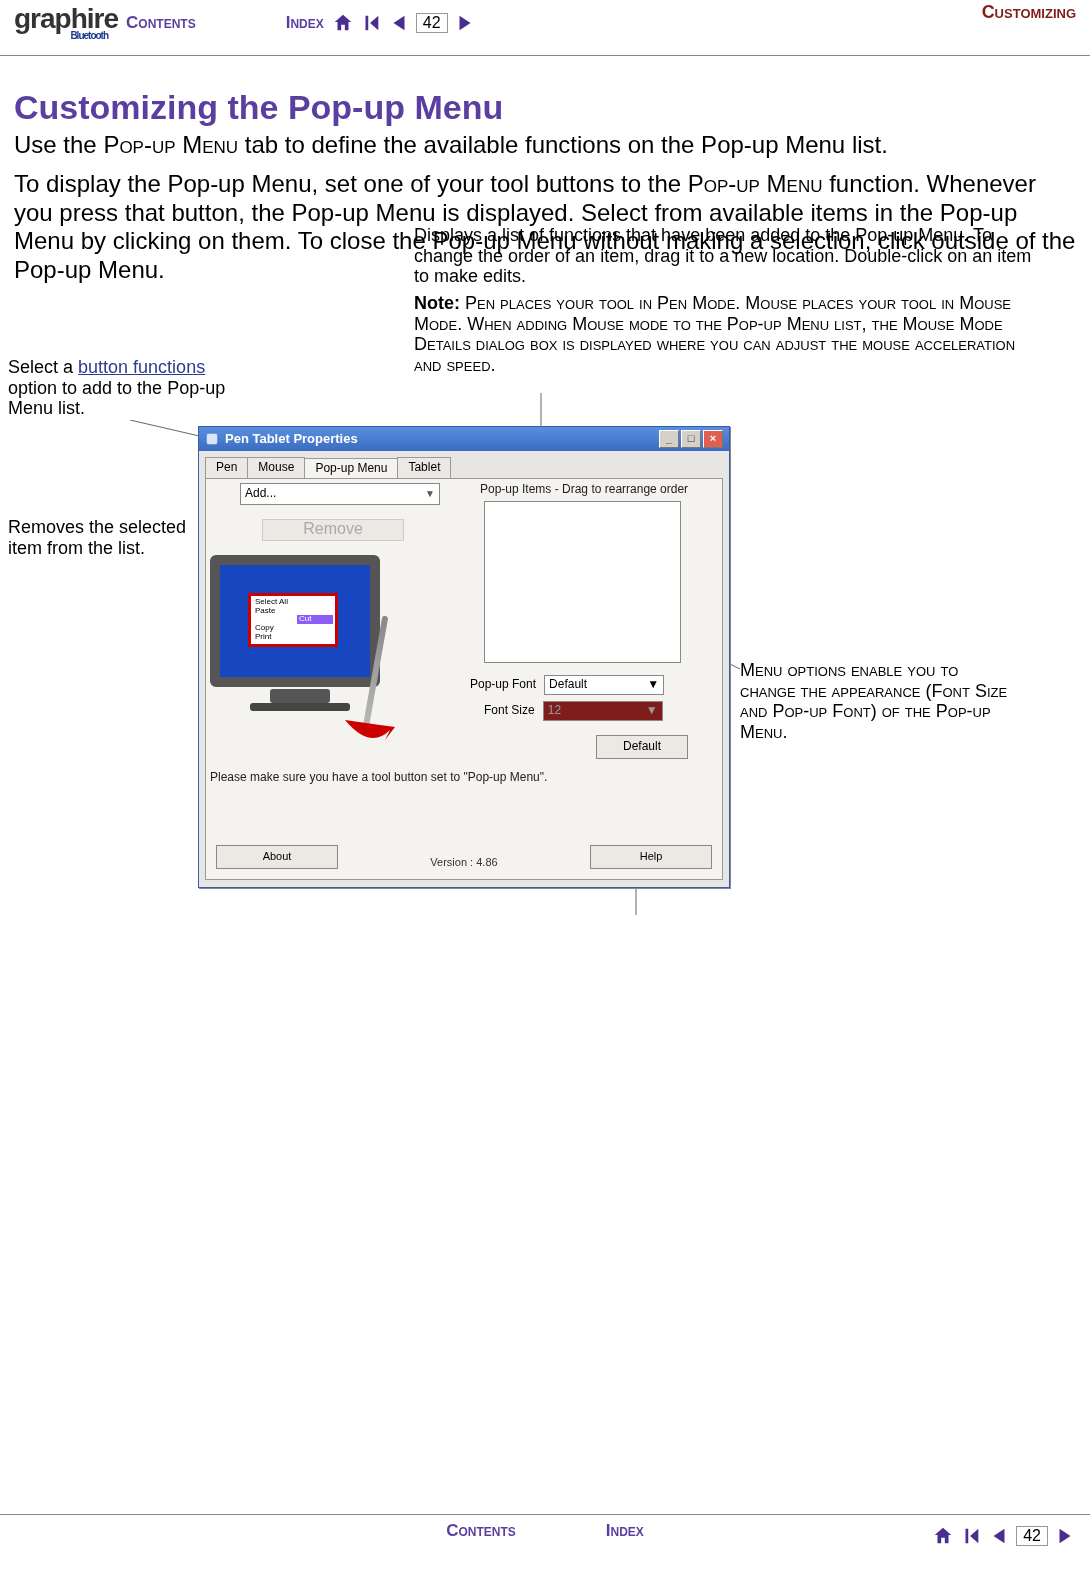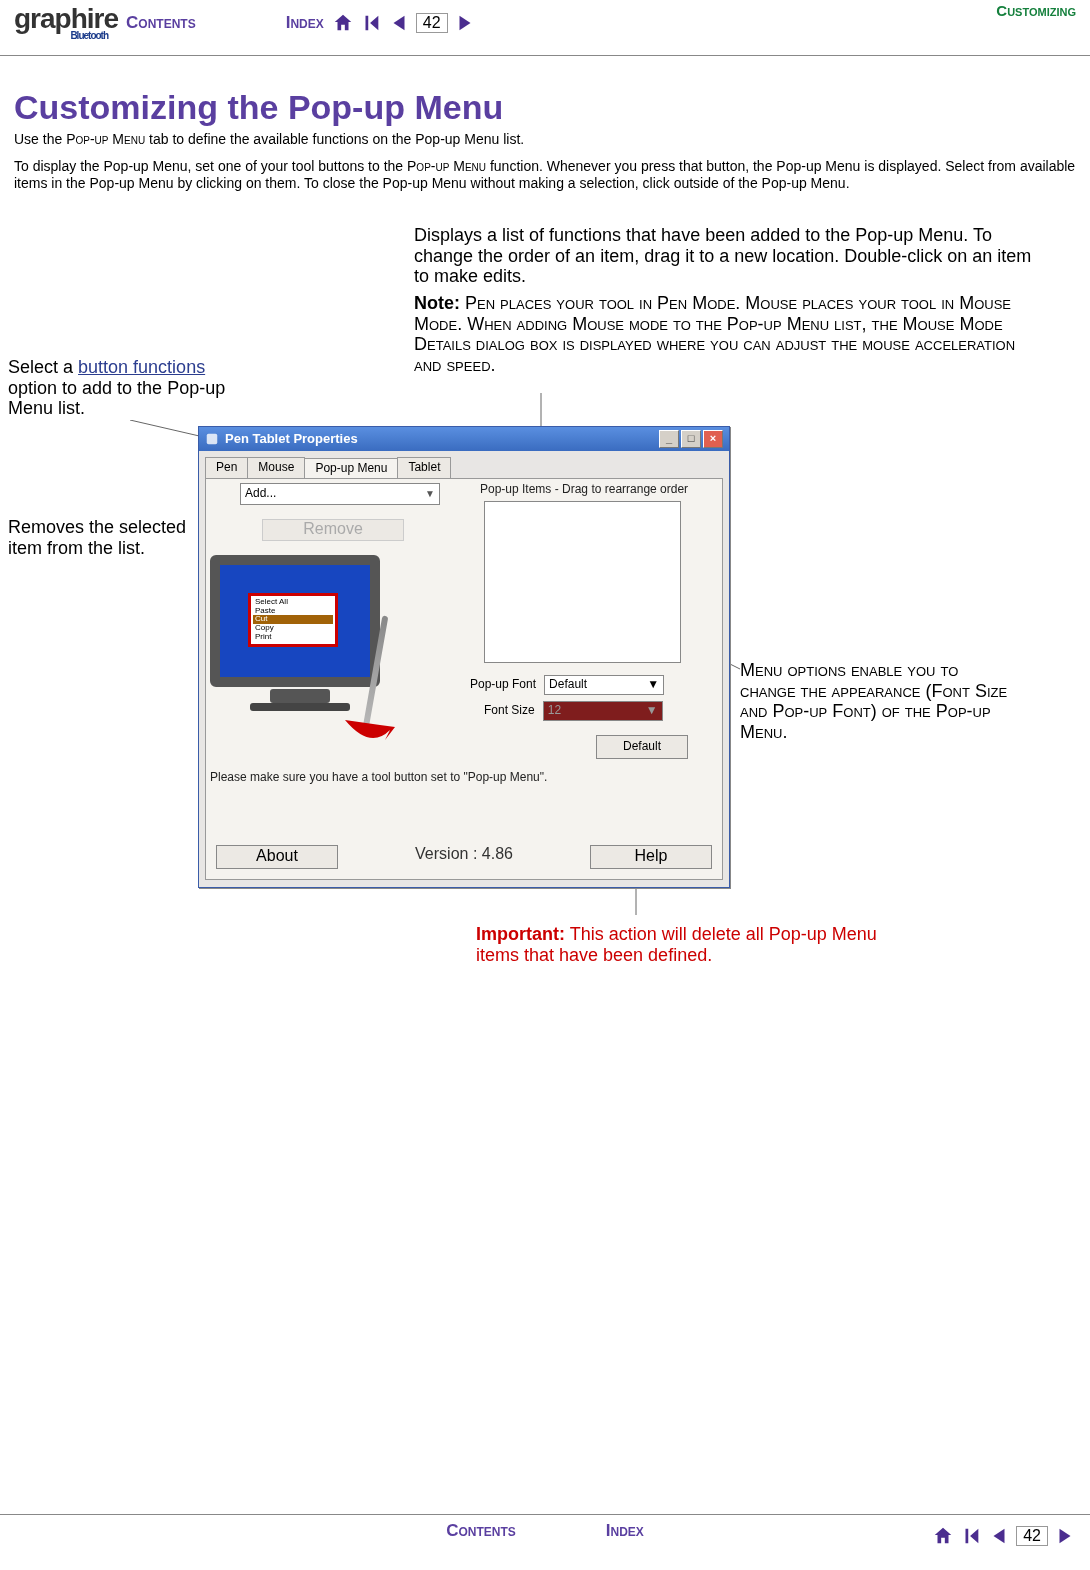--- a/index.html
+++ b/index.html
@@ -58,24 +58,24 @@
   .nav-links a { color: #5a3fa0; text-decoration: none; cursor: pointer; }
   .nav-right {
     display: flex;
     align-items: center;
     gap: 10px;
   }
   .customizing-link {
     position: absolute;
     top: 2px;
     right: 14px;
-    font-size: 15px;
+    font-size: 18px;
     font-variant: small-caps;
     font-weight: bold;
-    color: #15803d;
+    color: #7f1d1d;
     text-decoration: none;
     cursor: pointer;
   }
   .nav-arrows {
     display: flex;
     align-items: center;
     gap: 6px;
   }
   .nav-arrows svg { width: 22px; height: 22px; fill: #4b2d8f; cursor: pointer; }
   .page-num {
@@ -90,21 +90,21 @@
     left: 14px;
     right: 14px;
   }
   h2.title {
     color: #5a3fa0;
     font-size: 34px;
     margin: 8px 0 4px 0;
     font-weight: bold;
   }
   .body-text {
-    font-size: 14px;
+    font-size: 24px;
     line-height: 1.2;
     margin: 4px 0 10px 0;
   }
   .small-caps { font-variant: small-caps; }
   .callouts {
     position: absolute;
     top: 225px;
     left: 0;
     right: 0;
     height: 850px;
@@ -253,21 +253,21 @@
     position: absolute;
     top: 28px; left: 28px;
     width: 80px;
     background: #fff;
     border: 3px solid #c00;
     font-size: 8px;
     line-height: 1.1;
     padding: 2px;
   }
   .menu-in-screen div { padding: 0 2px; }
-  .menu-in-screen .hl { background: #a16207; color: #fff; }
+  .menu-in-screen .hl { background: #8b5cf6; color: #fff; margin-left: 44px; }
   .pen {
     position: absolute;
     top: 60px; left: 162px;
     width: 6px; height: 120px;
     background: linear-gradient(#888, #bbb);
     border-radius: 3px;
     transform: rotate(10deg);
   }
   .red-arrow {
     position: absolute;
@@ -309,23 +309,23 @@
   .hint-text {
     position: absolute;
     top: 292px; left: 4px;
     font-size: 12px;
     color: #222;
   }
   .bottom-btns {
     position: absolute;
     bottom: 10px; left: 10px; right: 10px;
     display: flex;
-    align-items: flex-start;
+    align-items: flex-end;
     justify-content: space-between;
-    font-size: 16px;
+    font-size: 11px;
     margin-top: 16px;
   }
   .btn2 {
     width: 120px; height: 22px;
     background: #ece9e4;
     border: 1px solid #888;
     text-align: center;
     line-height: 20px;
     cursor: pointer;
   }
@@ -388,21 +388,20 @@
     <div class="callout co-top-right">
       <div>Displays a list of functions that have been added to the Pop-up Menu.  To change the order of an item, drag it to a new location.  Double-click on an item to make edits.</div>
       <div style="margin-top:6px"><b>Note:</b><span class="small-caps"> Pen places your tool in Pen Mode.  Mouse places your tool in Mouse Mode.  When adding Mouse mode to the Pop-up Menu list, the Mouse Mode Details dialog box is displayed where you can adjust the mouse acceleration and speed.</span></div>
     </div>
     <div class="callout co-left1">
       <span>Select a </span><span class="link">button functions</span><span> option to add to the Pop-up Menu list.</span>
     </div>
     <div class="callout co-right"><span class="small-caps">Menu options enable you to change the appearance (Font Size and Pop-up Font) of the Pop-up Menu.</span></div>
     <div class="callout co-left2">Removes the selected item from the list.</div>
     <div class="callout co-bottom">
-      <div class="indent"><span class="important">Important:</span><span class="important-text"> This action will delete all Pop-up Menu items that have been defined.</span></div>
     </div>
 
     <svg class="leader" style="top:195px;left:130px" width="130" height="40">
         <line x1="0" y1="0" x2="130" y2="30"></line>
       </svg>
     <svg class="leader" style="top:300px;left:208px" width="50" height="2">
         <line x1="0" y1="1" x2="50" y2="1"></line>
       </svg>
     <svg class="leader" style="top:168px;left:540px" width="2" height="70">
         <line x1="1" y1="0" x2="1" y2="70"></line>

